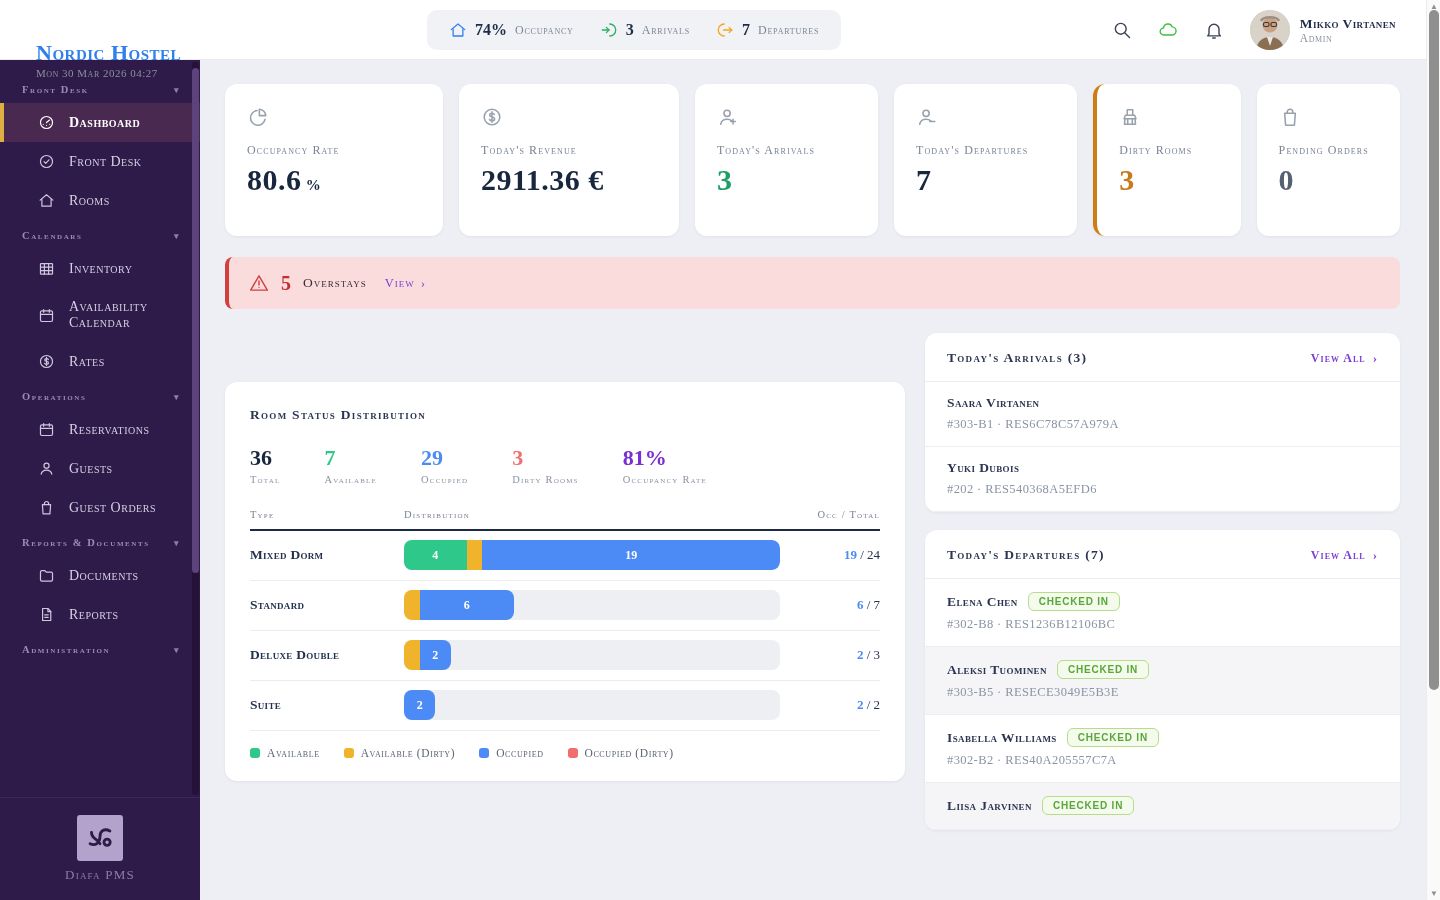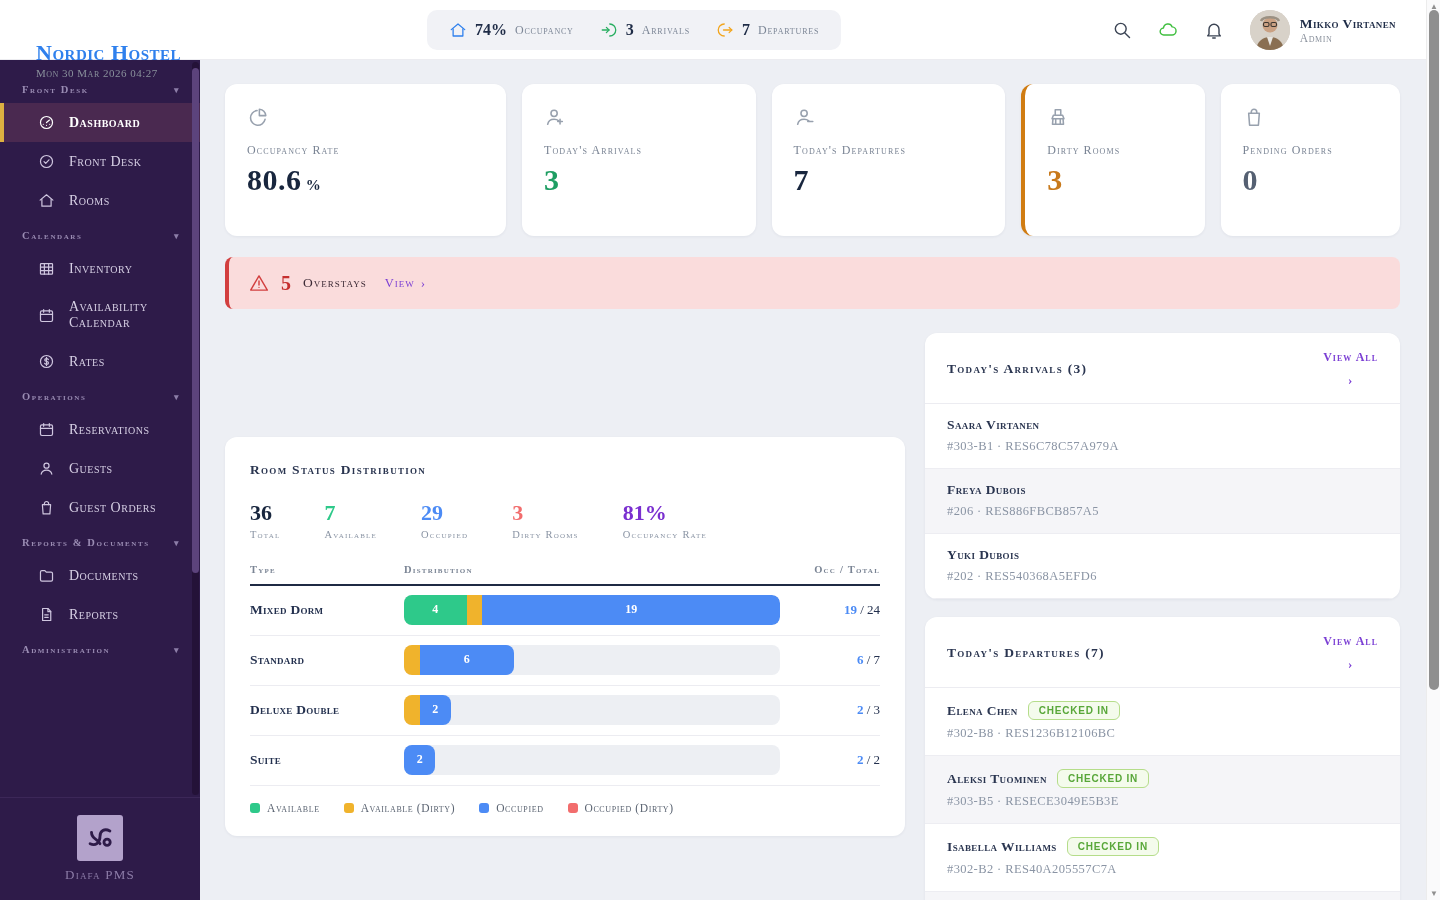--- a/index.html
+++ b/index.html
@@ -110,21 +110,21 @@
 
   
   .room-panel { width:680px; padding:25px 25px 18px 25px; }
   .panel-title { font-size:13.5px; font-weight:bold; letter-spacing:1.3px; color:#2a3550; }
   .rs-summary { display:flex; gap:44px; margin-top:22px; }
   .rs-item .rs-num { font-size:22px; font-weight:bold; }
   .rs-item .rs-lab { font-size:10.5px; color:#8a94a4; letter-spacing:1.2px; margin-top:3px; }
   .rs-table { margin-top:24px; }
   .rs-head {
     display:grid; grid-template-columns:142px 1fr 88px; gap:12px;
-    font-size:10.5px; font-weight:bold; color:#7a8494; letter-spacing:1.2px;
+    font-size:10.5px; font-weight:normal; color:#7a8494; letter-spacing:1.2px;
     padding-bottom:9px; border-bottom:2px solid #1f2a44;
   }
   .rs-head .col-right { text-align:right; }
   .rs-row {
     display:grid; grid-template-columns:142px 1fr 88px; gap:12px; align-items:center;
     padding:9px 0 10px 0; border-bottom:1px solid #ececf1;
   }
   .rs-type { font-size:13.5px; font-weight:bold; color:#23304e; letter-spacing:.3px; }
   .bar-track { height:30px; background:#edeff3; border-radius:8px; display:flex; overflow:hidden; }
   .bar-seg { height:100%; display:flex; align-items:center; justify-content:center;
@@ -135,21 +135,21 @@
   .lg-item { display:flex; align-items:center; gap:7px; font-size:11.5px; color:#5b6472; letter-spacing:.6px; }
   .lg-dot { width:10px; height:10px; border-radius:3px; }
 
   
   .right-col { width:475px; display:flex; flex-direction:column; gap:18px; }
   .list-panel { overflow:hidden; }
   .list-head {
     display:flex; justify-content:space-between; align-items:center;
     padding:17px 22px 15px 22px; border-bottom:1px solid #ececf1;
   }
-  .view-all { font-size:12px; font-weight:bold; color:#7b3fd4; letter-spacing:1px; cursor:pointer; display:flex; align-items:center; gap:7px;flex-direction:column;}
+  .view-all { font-size:12px; font-weight:bold; color:#7b3fd4; letter-spacing:1px; cursor:pointer; display:flex; align-items:center; gap:7px;}
   .view-all .chev { font-variant:normal; font-size:13px; }
   .guest-row { padding:13px 22px 14px 22px; border-bottom:1px solid #ededf2; cursor:pointer; }
   .guest-row.alt { background:#f5f5f8; }
   .guest-name-line { display:flex; align-items:center; gap:10px; }
   .guest-name { font-size:13.5px; font-weight:bold; color:#2a3550; letter-spacing:.4px; }
   .guest-detail { font-size:12.5px; color:#8a94a4; letter-spacing:.4px; margin-top:6px; }
   .badge {
     font-variant:normal; text-transform:uppercase;
     font-size:10px; font-weight:bold; letter-spacing:.8px; color:#58a739;
     background:#f4fbec; border:1px solid #b5dd8a; border-radius:6px; padding:3px 10px;
@@ -385,20 +385,26 @@
 
 <div class="main">
 
   <div class="cards-row" id="cards-root">
       <div class="stat-card" style="flex: 1.75 1 0px;"><span class="ico cico">
           <svg viewBox="0 0 24 24" width="100%" height="100%" fill="none" stroke="currentColor" stroke-width="1.7" stroke-linecap="round" stroke-linejoin="round">
             <path d="M11 5a8 8 0 1 0 8.7 9.6"></path>
             <path d="M13.5 3.5a8 8 0 0 1 7 7h-7Z"></path>
           </svg>
         </span><div class="clabel">Occupancy Rate</div><div class="cvalue" style="color: rgb(24, 38, 62);">80.6<span class="csuffix"> %</span></div></div>
+      <div class="stat-card" style="flex: 1.77 1 0px;"><span class="ico cico">
+          <svg viewBox="0 0 24 24" width="100%" height="100%" fill="none" stroke="currentColor" stroke-width="1.7" stroke-linecap="round" stroke-linejoin="round">
+            <circle cx="12" cy="12" r="8.5"></circle>
+            <path d="M14.6 9.3c-.5-1-1.5-1.4-2.6-1.4-1.4 0-2.5.8-2.5 2s1 1.7 2.5 2c1.7.3 2.8.9 2.8 2.2s-1.2 2-2.8 2c-1.2 0-2.3-.5-2.7-1.5M12 6.2v11.6"></path>
+          </svg>
+        </span><div class="clabel">Today's Revenue</div><div class="cvalue" style="color: rgb(24, 38, 62);">2911.36 €</div></div>
       <div class="stat-card" style="flex: 1.4 1 0px;"><span class="ico cico">
           <svg viewBox="0 0 24 24" width="100%" height="100%" fill="none" stroke="currentColor" stroke-width="1.7" stroke-linecap="round" stroke-linejoin="round">
             <circle cx="11" cy="8" r="3.4"></circle>
             <path d="M4 20c.7-3.8 3.6-5.5 7-5.5 2 0 3.8.6 5.1 1.8"></path>
             <path d="M17.5 14.5v5M15 17h5"></path>
           </svg>
         </span><div class="clabel">Today's Arrivals</div><div class="cvalue" style="color: rgb(30, 158, 99);">3</div></div>
       <div class="stat-card" style="flex: 1.4 1 0px;"><span class="ico cico">
           <svg viewBox="0 0 24 24" width="100%" height="100%" fill="none" stroke="currentColor" stroke-width="1.7" stroke-linecap="round" stroke-linejoin="round">
             <circle cx="11" cy="8" r="3.4"></circle>
@@ -532,26 +538,20 @@
               <span class="chev">›</span>
           </div>
         </div>
         <div id="arrivals-root">
             <div class="guest-row">
               <div class="guest-name-line">
                 <div class="guest-name">Saara Virtanen</div>
               </div>
               <div class="guest-detail">#303-B1 · RES6C78C57A979A</div>
             </div>
-            <div class="guest-row alt">
-              <div class="guest-name-line">
-                <div class="guest-name">Freya Dubois</div>
-              </div>
-              <div class="guest-detail">#206 · RES886FBCB857A5</div>
-            </div>
             <div class="guest-row">
               <div class="guest-name-line">
                 <div class="guest-name">Yuki Dubois</div>
               </div>
               <div class="guest-detail">#202 · RES540368A5EFD6</div>
             </div>
           </div>
       </div>
 
       <div class="panel list-panel">

